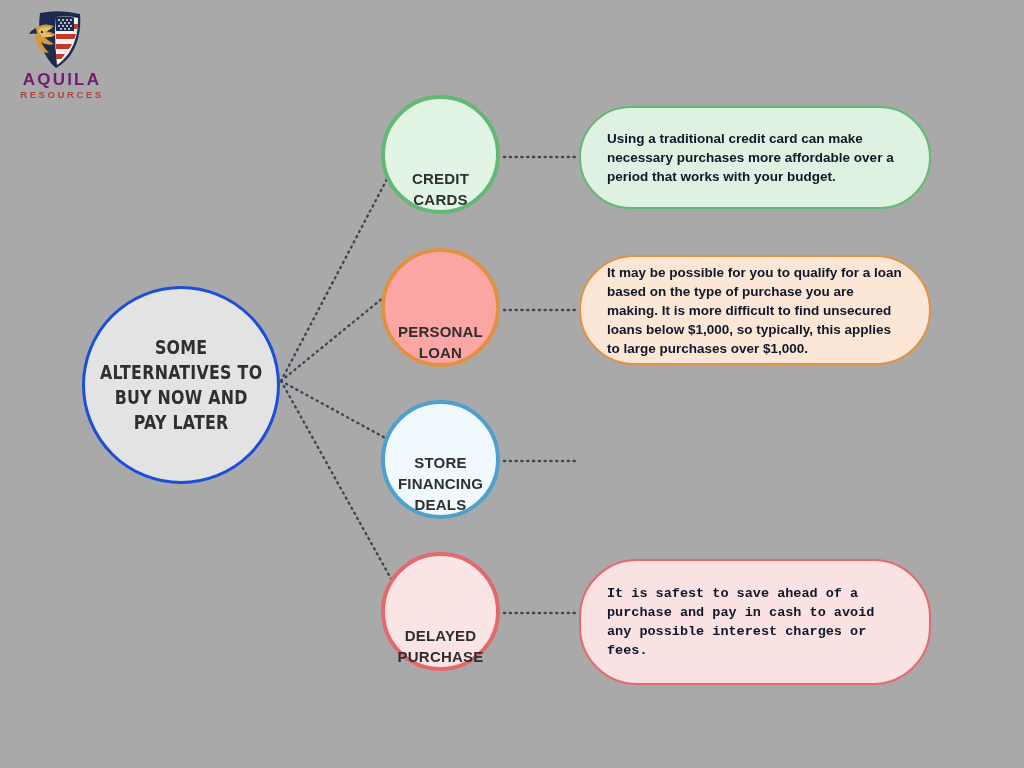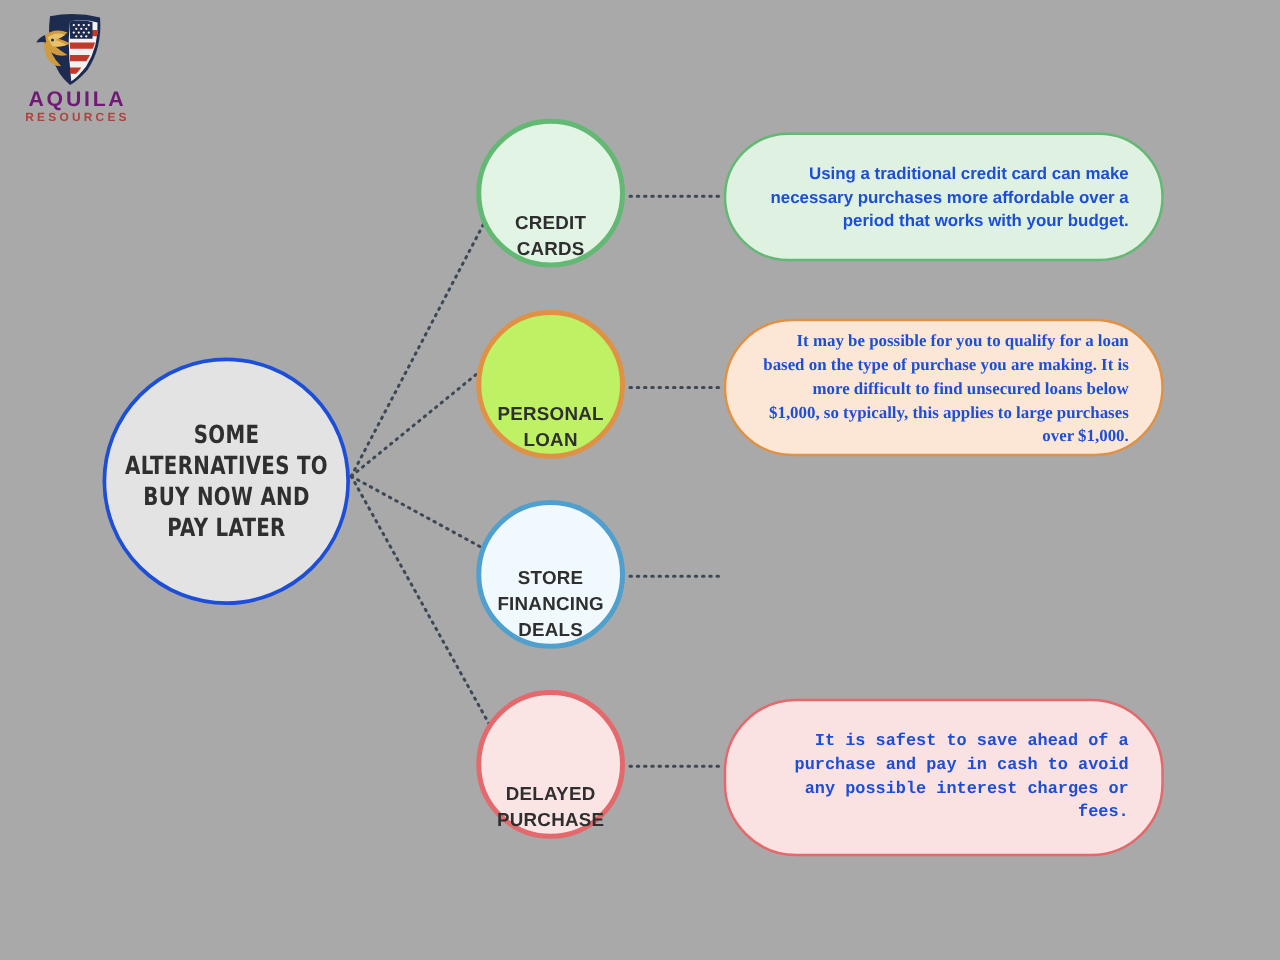--- a/index.html
+++ b/index.html
@@ -108,25 +108,25 @@
     width: 352px;
     border-width: 2px;
     border-style: solid;
     border-radius: 58px;
     display: flex;
     align-items: center;
     justify-content: center;
     padding: 8px 26px;
   }
   .pill-text {
-    text-align: right;
+    text-align: left;
     font-size: 13.5px;
     font-weight: 700;
     line-height: 19px;
-    color: #1d4ed8;
+    color: #0f172a;
   }
 </style>
 </head>
 <body>
 
 <div id="canvas">
 
   <div id="logo">
     <svg id="logo-mark" viewBox="0 0 62 62" xmlns="http://www.w3.org/2000/svg">
       <path d="M12 5 Q32 1 52 6 Q54 30 42 48 Q34 57 28 60 Q18 52 13 36 Q10 20 12 5 Z" fill="#1d2b50"></path>
@@ -183,37 +183,37 @@
     <div id="hub-label">SOME
 ALTERNATIVES TO
 BUY NOW AND
 PAY LATER</div>
   </div>
 
   <div class="node" style="left:381px; top:95px; background:#e2f4e4; border-color:#63b974;">
     <span class="node-label">CREDIT
 CARDS</span>
   </div>
-  <div class="node" style="left:381px; top:248px; background:#bef264; border-color:#df9246;">
+  <div class="node" style="left:381px; top:248px; background:#fca5a5; border-color:#df9246;">
     <span class="node-label">PERSONAL
 LOAN</span>
   </div>
   <div class="node" style="left:381px; top:400px; background:#f0f9fd; border-color:#4f9fcf;">
     <span class="node-label">STORE
 FINANCING
 DEALS</span>
   </div>
   <div class="node" style="left:381px; top:552px; background:#fbe4e4; border-color:#e4696d;">
     <span class="node-label">DELAYED
 PURCHASE</span>
   </div>
 
   <div class="pill" style="top:106px; height:103px; background:#dff2e2; border-color:#63b974;">
     <span class="pill-text">Using a traditional credit card can make necessary purchases more affordable over a period that works with your budget.</span>
   </div>
-  <div class="pill" style="top:255px; height:110px; background:#fce7d7; border-color:#df9246;font-family:Liberation Serif, serif;">
+  <div class="pill" style="top:255px; height:110px; background:#fce7d7; border-color:#df9246;">
     <span class="pill-text">It may be possible for you to qualify for a loan based on the type of purchase you are making. It is more difficult to find unsecured loans below $1,000, so typically, this applies to large purchases over $1,000.</span>
   </div>
   <div class="pill" style="top:559px; height:126px; background:#fbe2e2; border-color:#e4696d;font-family:Liberation Mono, monospace;">
     <span class="pill-text">It is safest to save ahead of a purchase and pay in cash to avoid any possible interest charges or fees.</span>
   </div>
 
 </div>
 
 </body></html>

